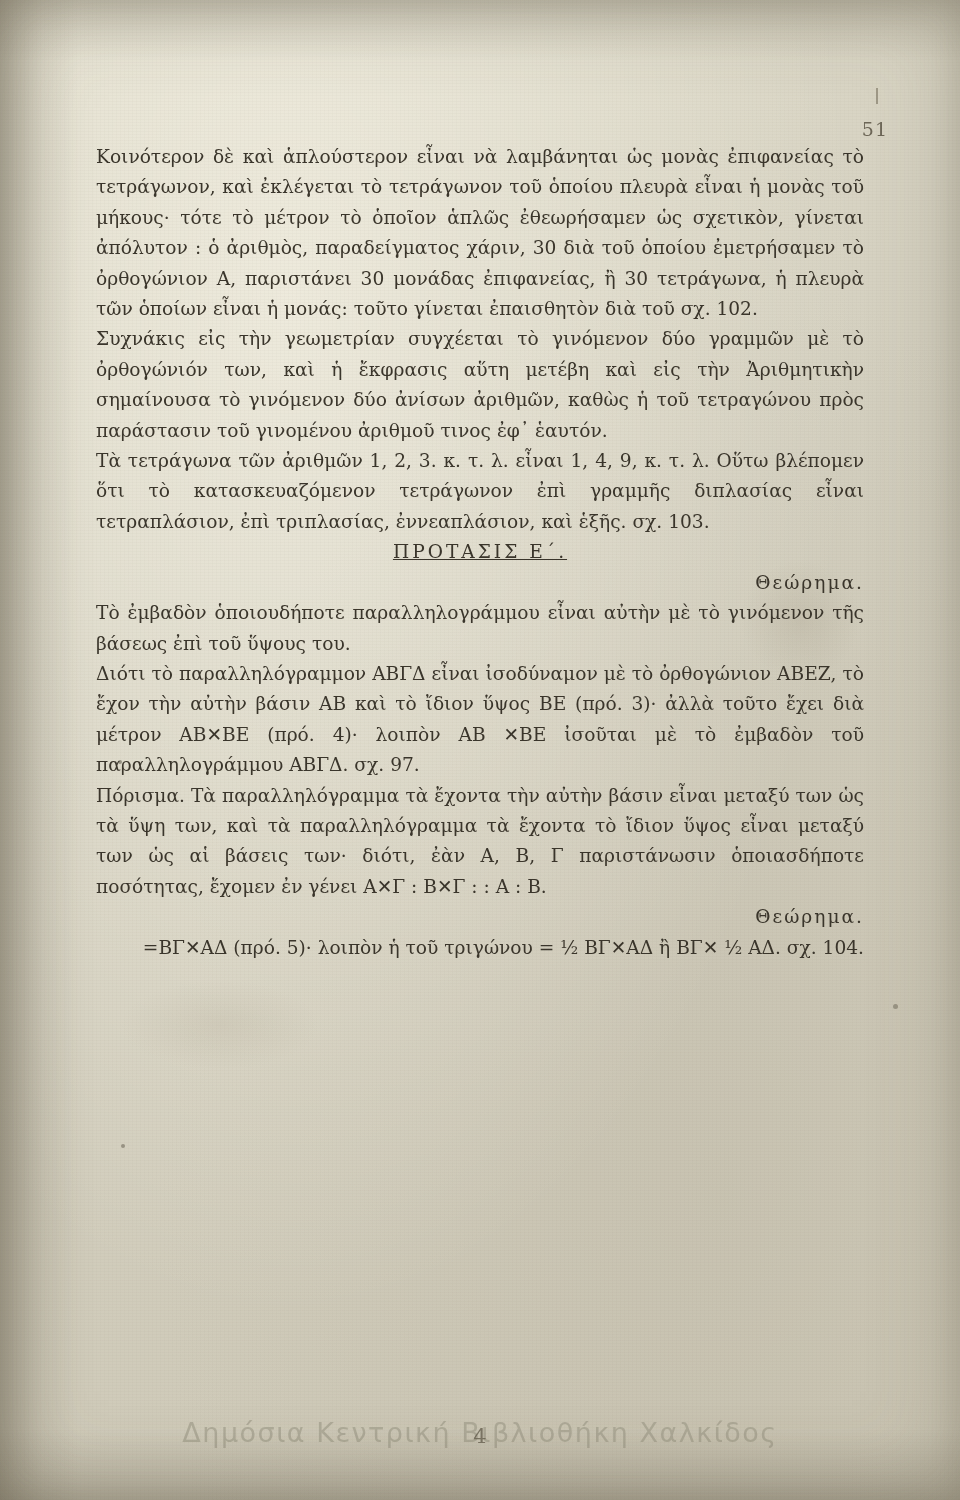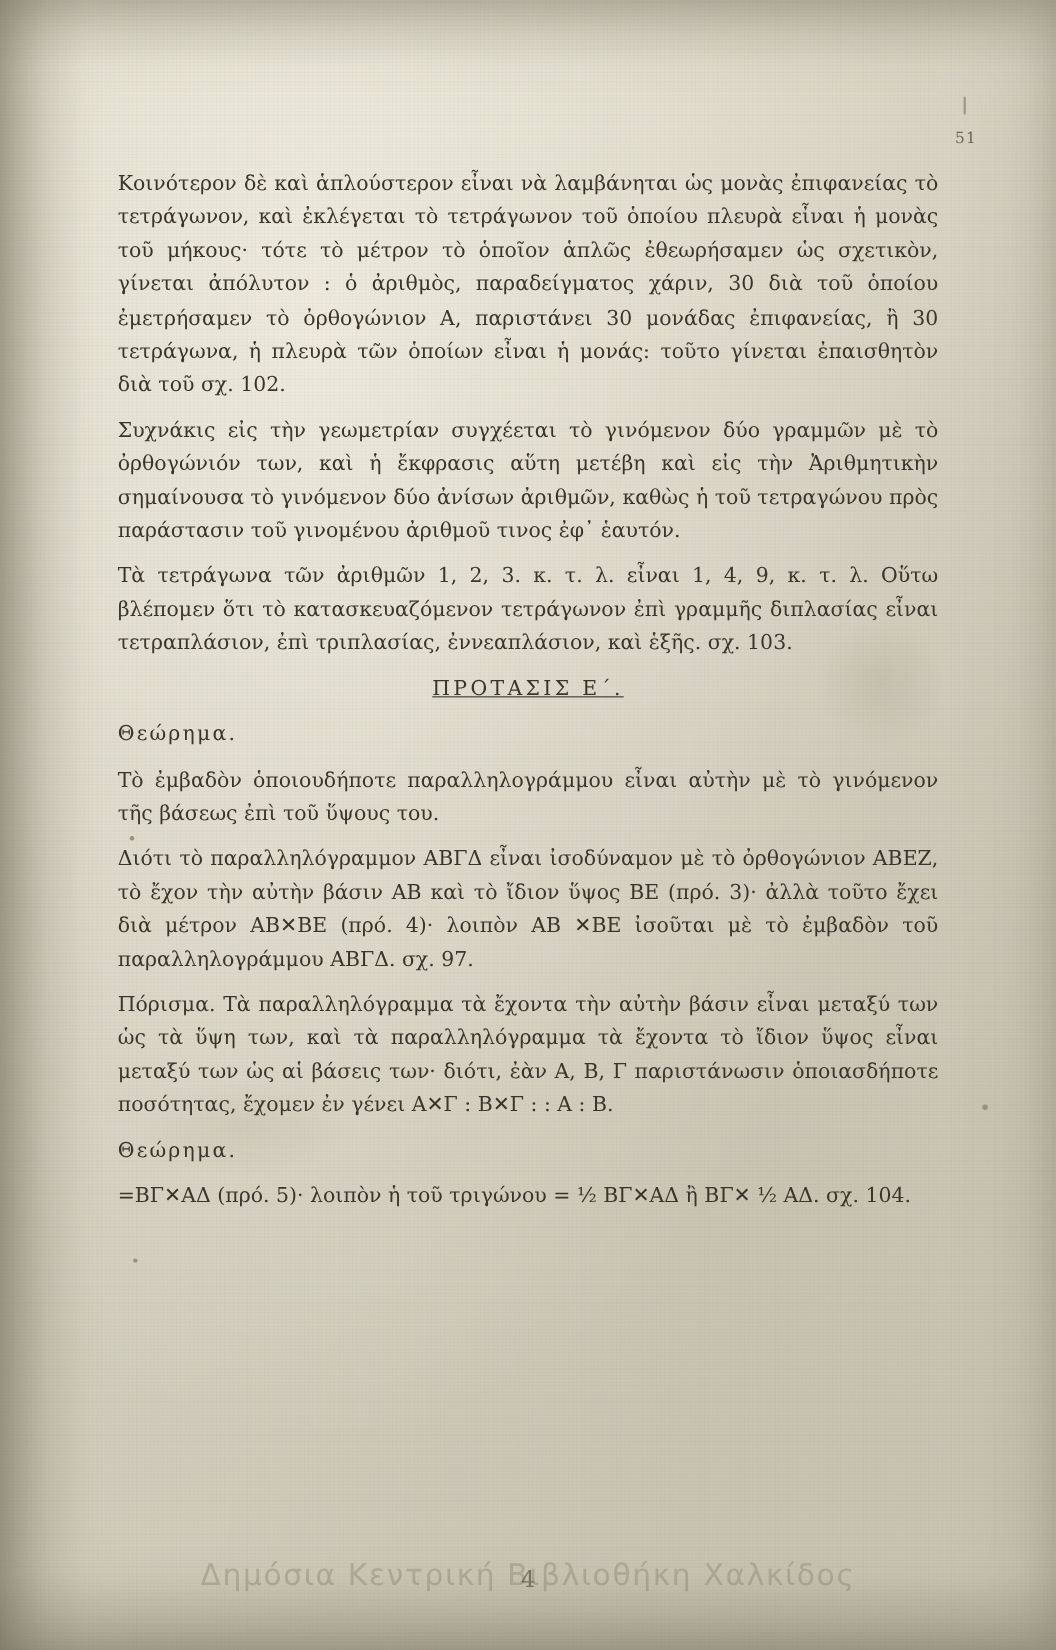--- a/index.html
+++ b/index.html
@@ -57,21 +57,21 @@
     left: 0; right: 0; bottom: 0;
     height: 70px;
     background: linear-gradient(0deg, rgba(110,102,84,0.26) 0%, rgba(110,102,84,0) 100%);
     pointer-events: none;
   }
 
   .page-number {
     position: absolute;
     top: 118px;
     right: 72px;
-    font-size: 14px;
+    font-size: 19px;
     color: #5b5445;
     letter-spacing: 1px;
     opacity: 0.85;
     margin-left: 44px;
   }
   .tick {
     position: absolute;
     top: 88px;
     right: 82px;
     width: 2px;
@@ -84,40 +84,40 @@
     left: 96px;
     top: 142px;
     width: 768px;
     color: #3a352b;
     font-size: 18.6px;
     line-height: 30.4px;
     text-align: justify;
     text-justify: inter-word;
   }
   .textblock p {
-    margin: 11px;
+    margin: 0;
     text-indent: 0;
   }
   .p-indent {
     text-indent: 34px;
   }
   .heading {
     text-align: center;
     letter-spacing: 3px;
     margin-top: 4px;
     margin-bottom: 0;
     text-decoration: underline;
   }
   .subheading {
-    text-align: left;
+    text-align: right;
     letter-spacing: 2px;
     margin-bottom: 2px;
   }
   .lastline {
-    text-align: left;
+    text-align: right;
   }
   .watermark {
     position: absolute;
     left: 0;
     right: 0;
     bottom: 52px;
     text-align: center;
     font-family: "DejaVu Sans", sans-serif;
     font-size: 27px;
     letter-spacing: 1.5px;

